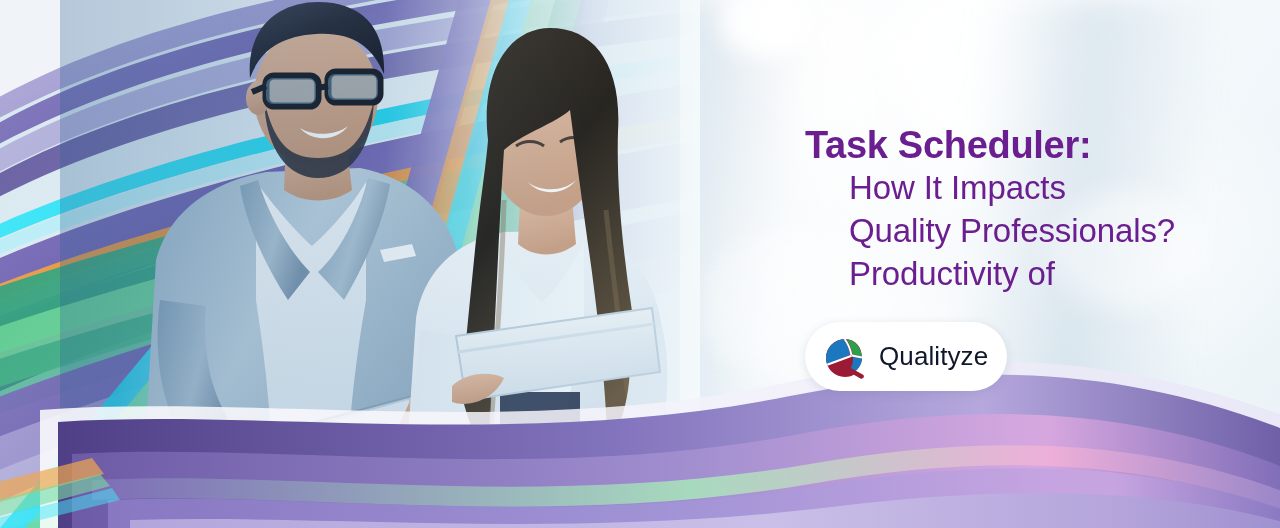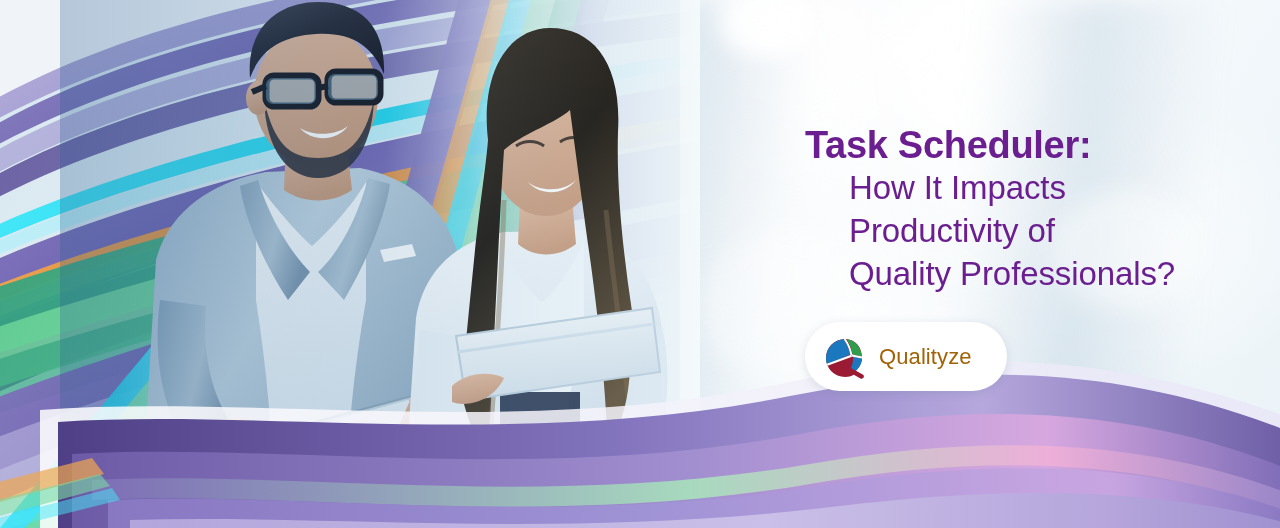--- a/index.html
+++ b/index.html
@@ -67,21 +67,21 @@
     position:absolute; left:805px; top:322px;
     width:202px; height:69px;
     background:#ffffff; border-radius:35px;
     box-shadow:0 2px 10px rgba(90,110,140,.18);
     display:flex; align-items:center; gap:11px;
     padding-left:17px;
   }
   .logo-mark{ width:46px; height:46px; flex:0 0 46px; }
   .logo-mark svg{ display:block; }
   .logo-word{
-    font-size:22px; color:#a16207; letter-spacing:.1px;
+    font-size:26px; color:#0f172a; letter-spacing:.1px;
     font-family:"Liberation Sans", sans-serif;
   }
 </style>
 </head>
 <body>
 
 <div id="banner">
 
   <div class="bg-base"></div>
   <div class="bg-streaks"></div>
@@ -381,22 +381,22 @@
 
       <path d="M-10,196 L92,170 L104,186 L0,214 Z" fill="#f0a64e" opacity=".7"></path>
       <path d="M-10,214 L100,186 L110,198 L0,228 Z" fill="#7adba3" opacity=".6"></path>
       <path d="M-10,232 L112,200 L120,212 L0,242 Z" fill="#46e8f8" opacity=".5"></path>
     </svg>
   </div>
 
   <div class="copy">
     <div class="headline-main">Task Scheduler:</div>
     <div class="headline-sub">How It Impacts</div>
+    <div class="headline-sub">Quality Professionals?</div>
     <div class="headline-sub">Productivity of</div>
-    <div class="headline-sub">Quality Professionals?</div>
   </div>
 
   <div class="logo-badge">
     <div class="logo-mark">
       <svg width="46" height="46" viewBox="0 0 46 46" xmlns="http://www.w3.org/2000/svg">
 
         <path d="M23,5 C12.5,5 4,13.5 4,24 C4,34.5 12.5,43 23,43 C26.2,43 29.2,42.2 31.8,40.8 L38.5,44.5 C39.6,45.1 41,44.7 41.6,43.6 C42.2,42.5 41.8,41.1 40.7,40.5 L33.9,36.7 C37.6,33.2 40,28.1 40,24 C40,13.5 33.5,5 23,5 Z" fill="#9b1b35"></path>
 
         <path d="M22,5.2 C12.2,5.7 4,13.8 4,24 C4,26.6 4.5,29 5.4,31.2 L28.2,20.6 C27,14.6 25,9.2 22,5.2 Z" fill="#1b77be"></path>
 

